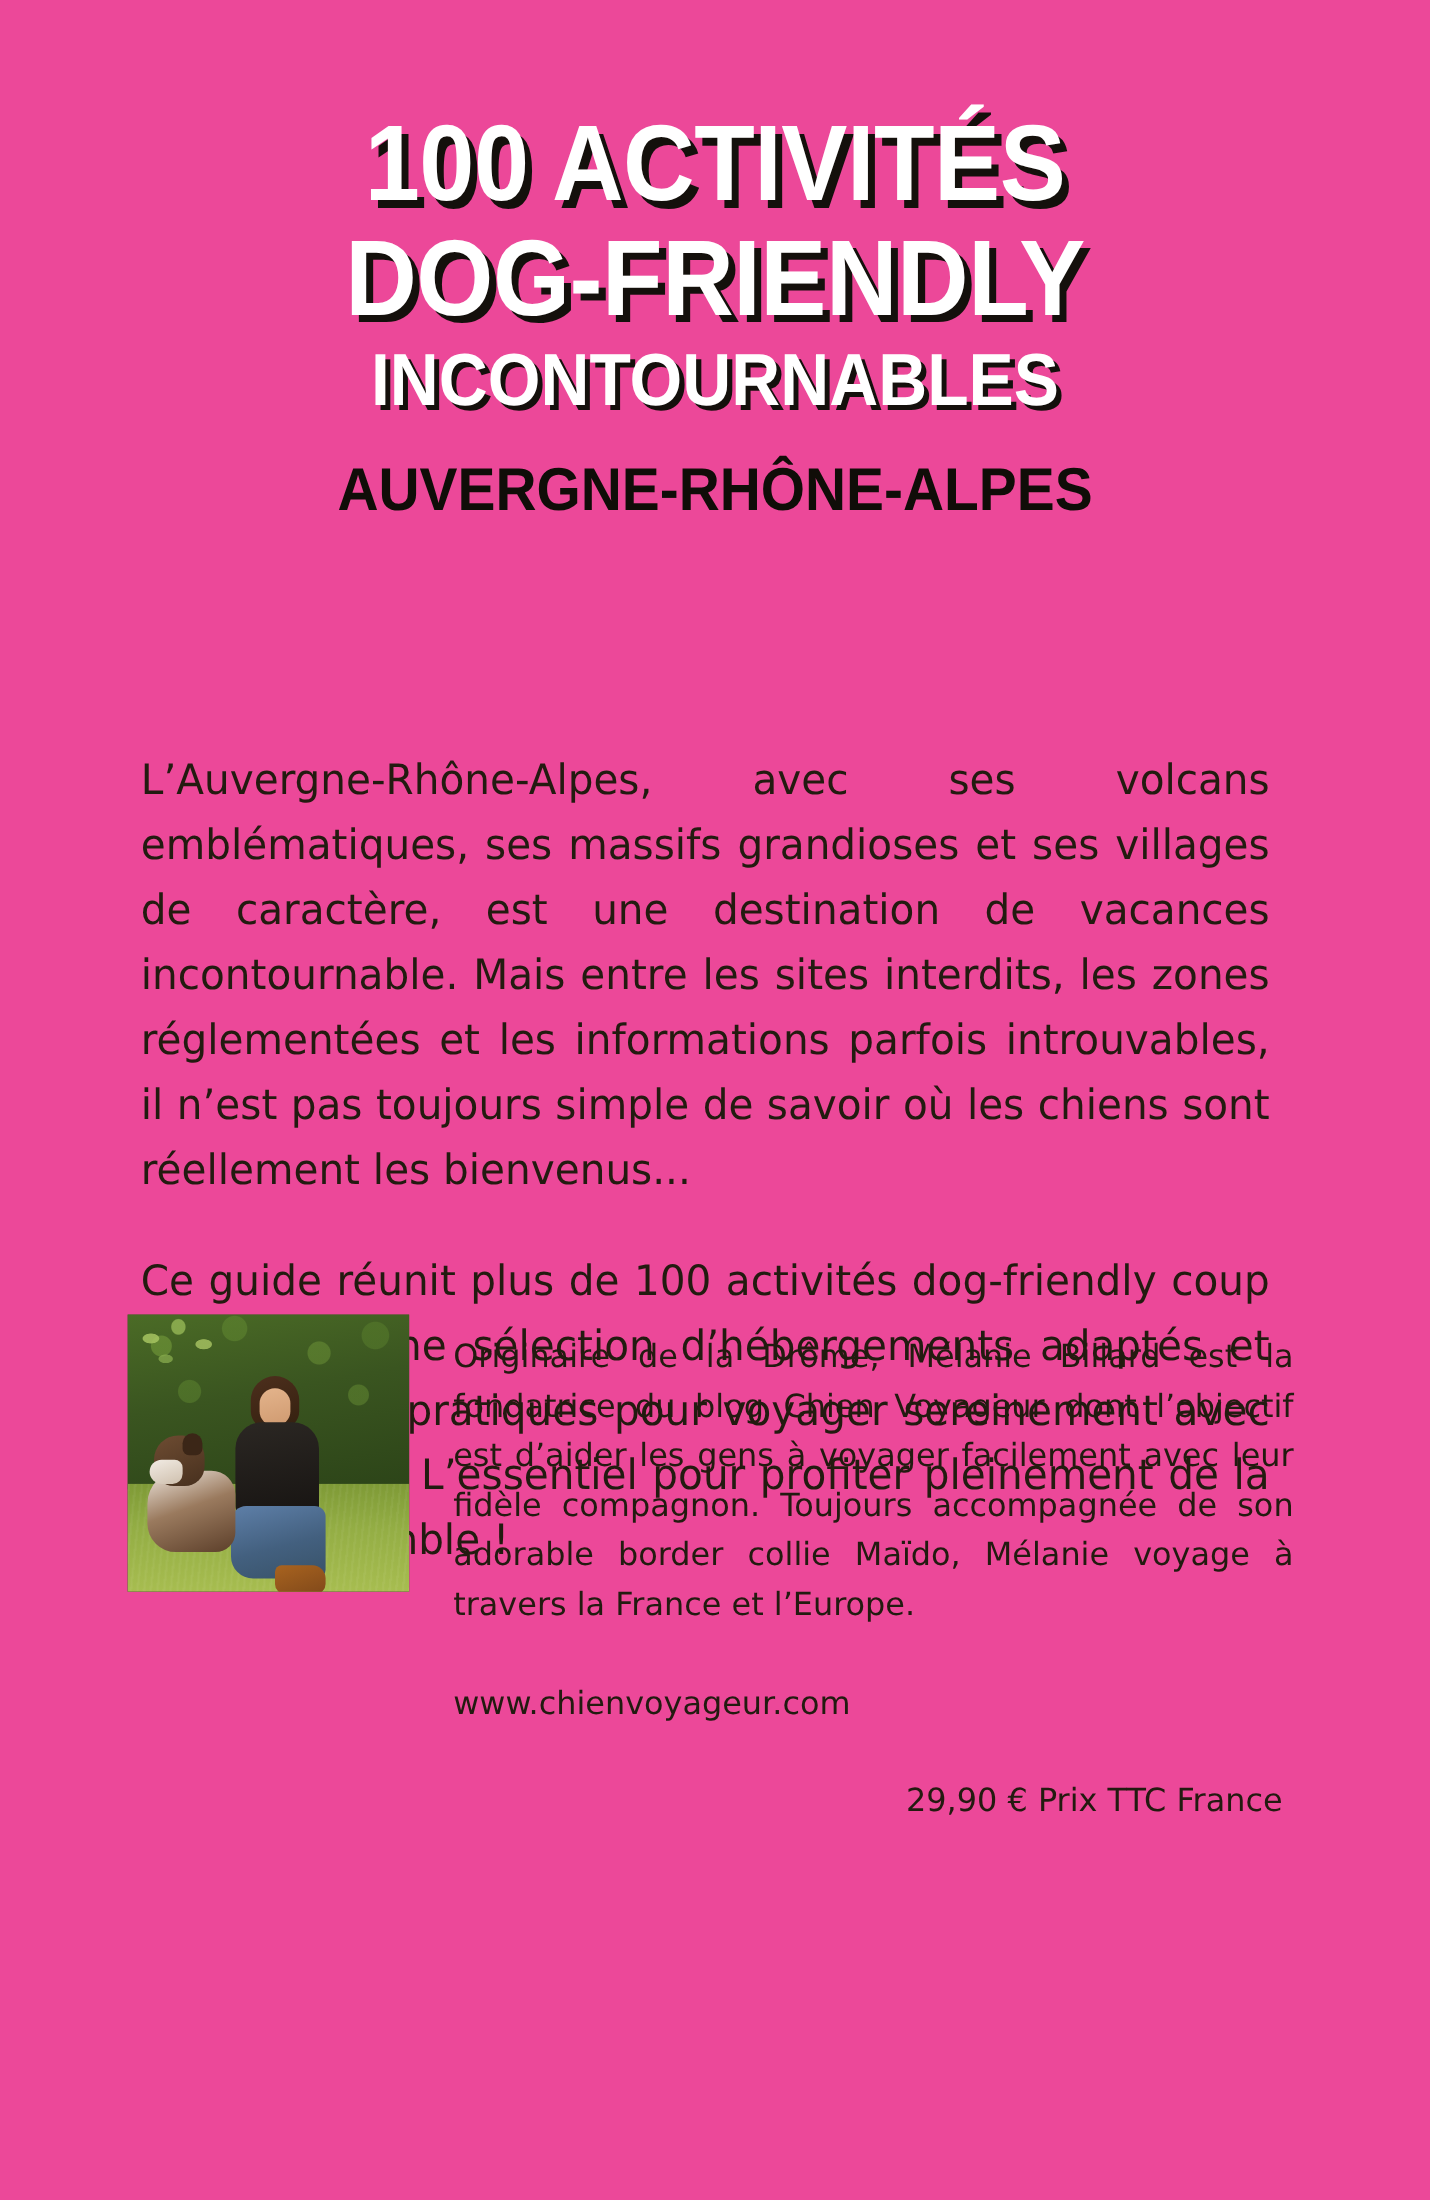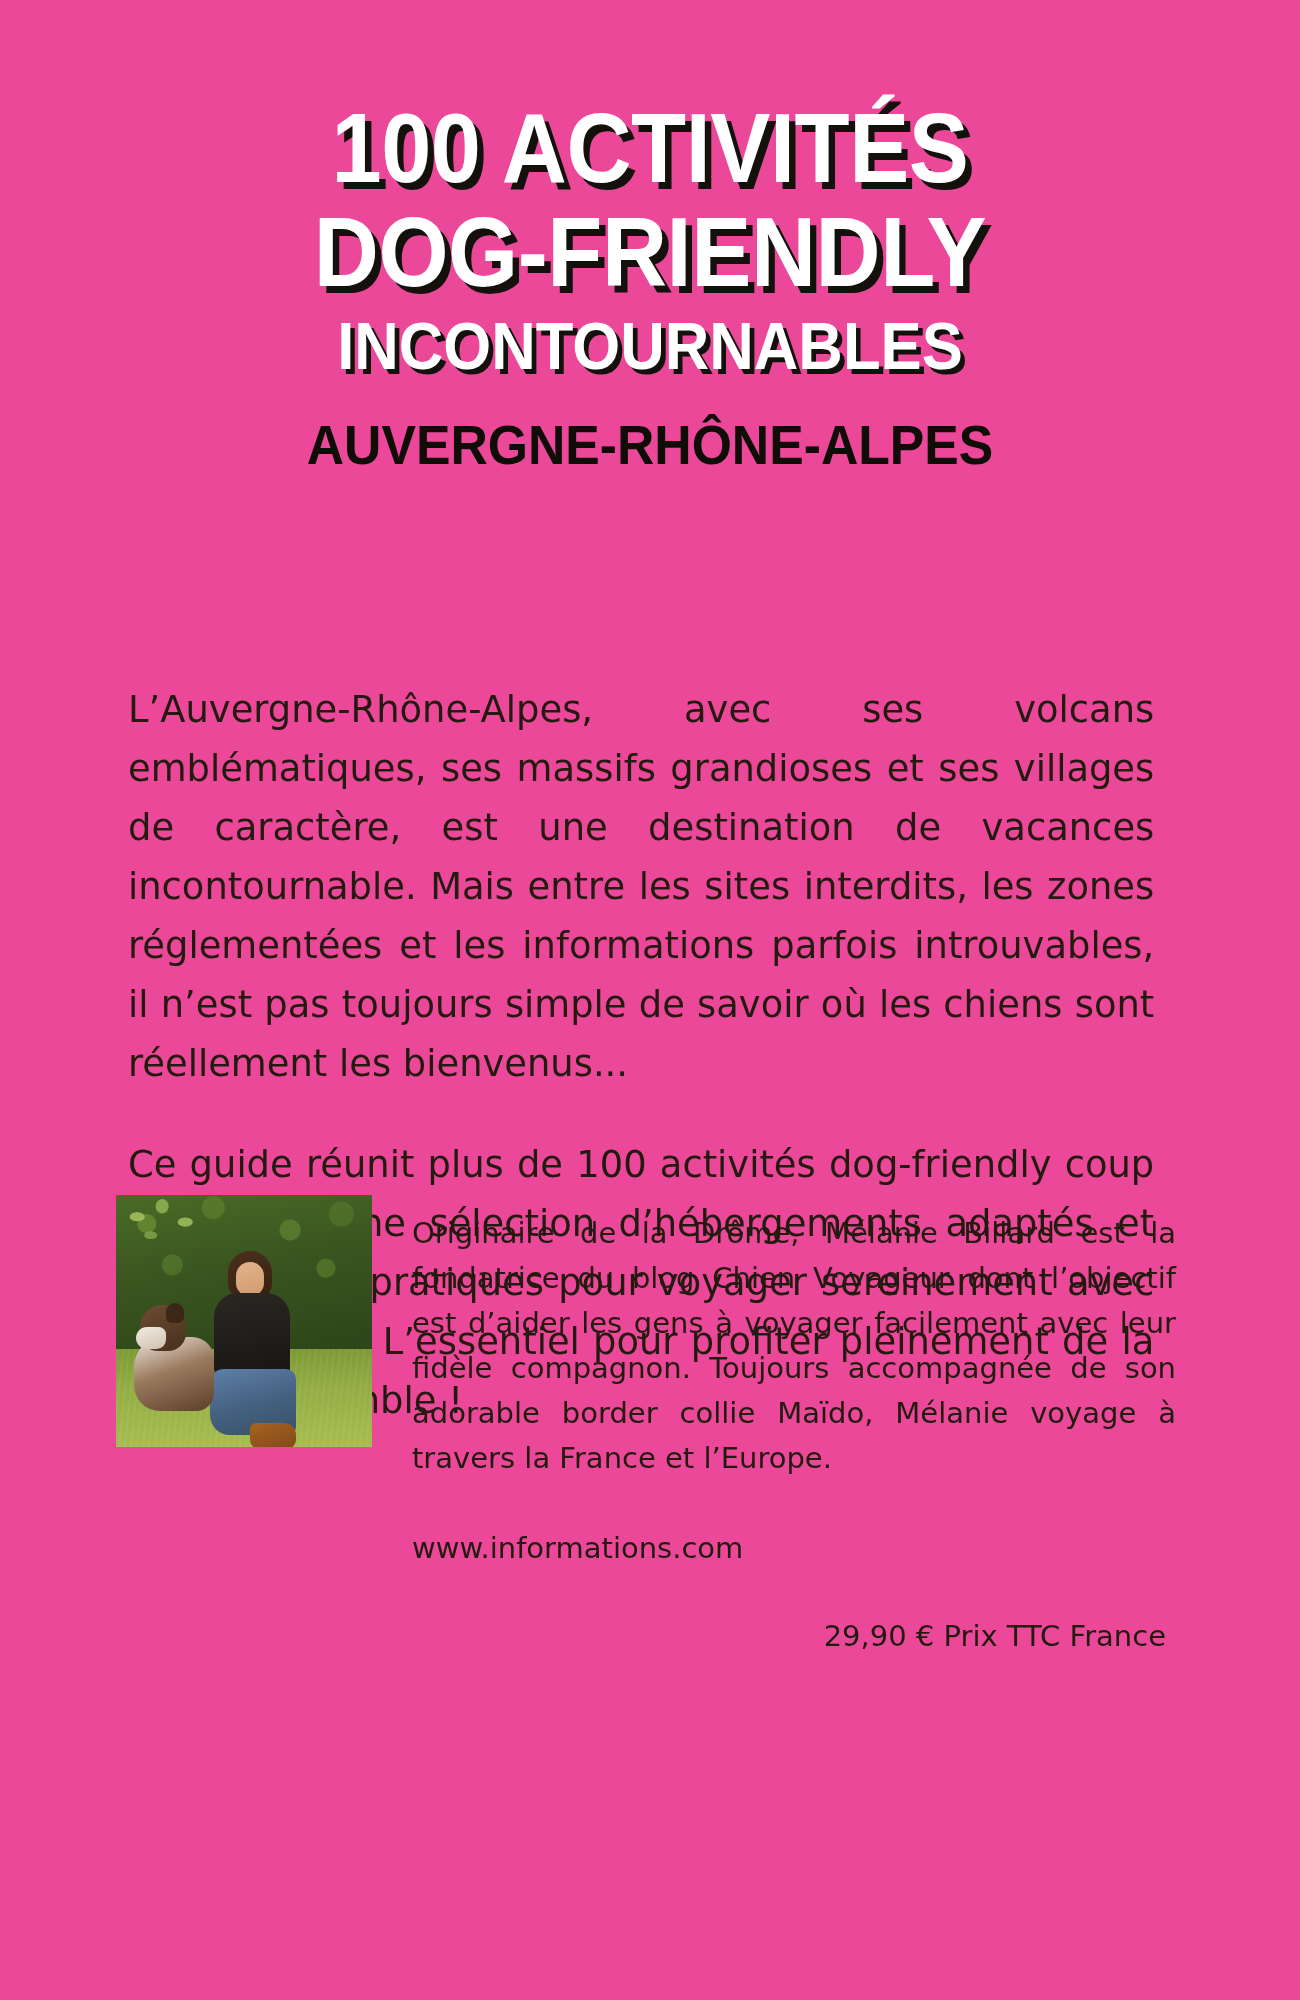--- a/index.html
+++ b/index.html
@@ -300,19 +300,19 @@
       <div class="photo-dog">
         <div class="d-body"></div>
         <div class="d-head"></div>
         <div class="d-snout"></div>
         <div class="d-ear"></div>
       </div>
     </div>
 
     <div class="author-text">
       <p class="bio">Originaire de la Drôme, Mélanie Billard est la fondatrice du blog Chien Voyageur dont l’objectif est d’aider les gens à voyager facilement avec leur fidèle compagnon. Toujours accompagnée de son adorable border collie Maïdo, Mélanie voyage à travers la France et l’Europe.</p>
-      <p class="website">www.informations.com</p>
+      <p class="website">www.chienvoyageur.com</p>
       <p class="price">29,90 € Prix TTC France</p>
     </div>
 
   </div>
 
 </div>
 
 </body></html>

